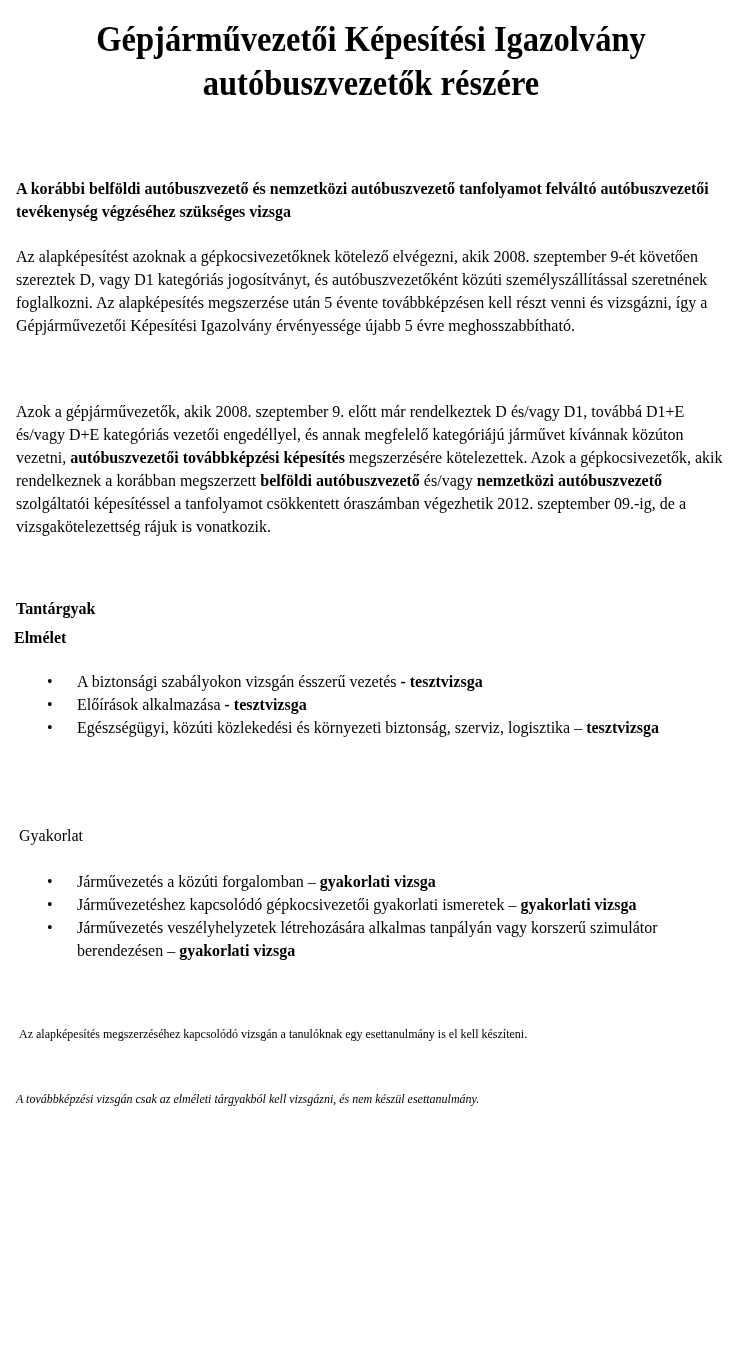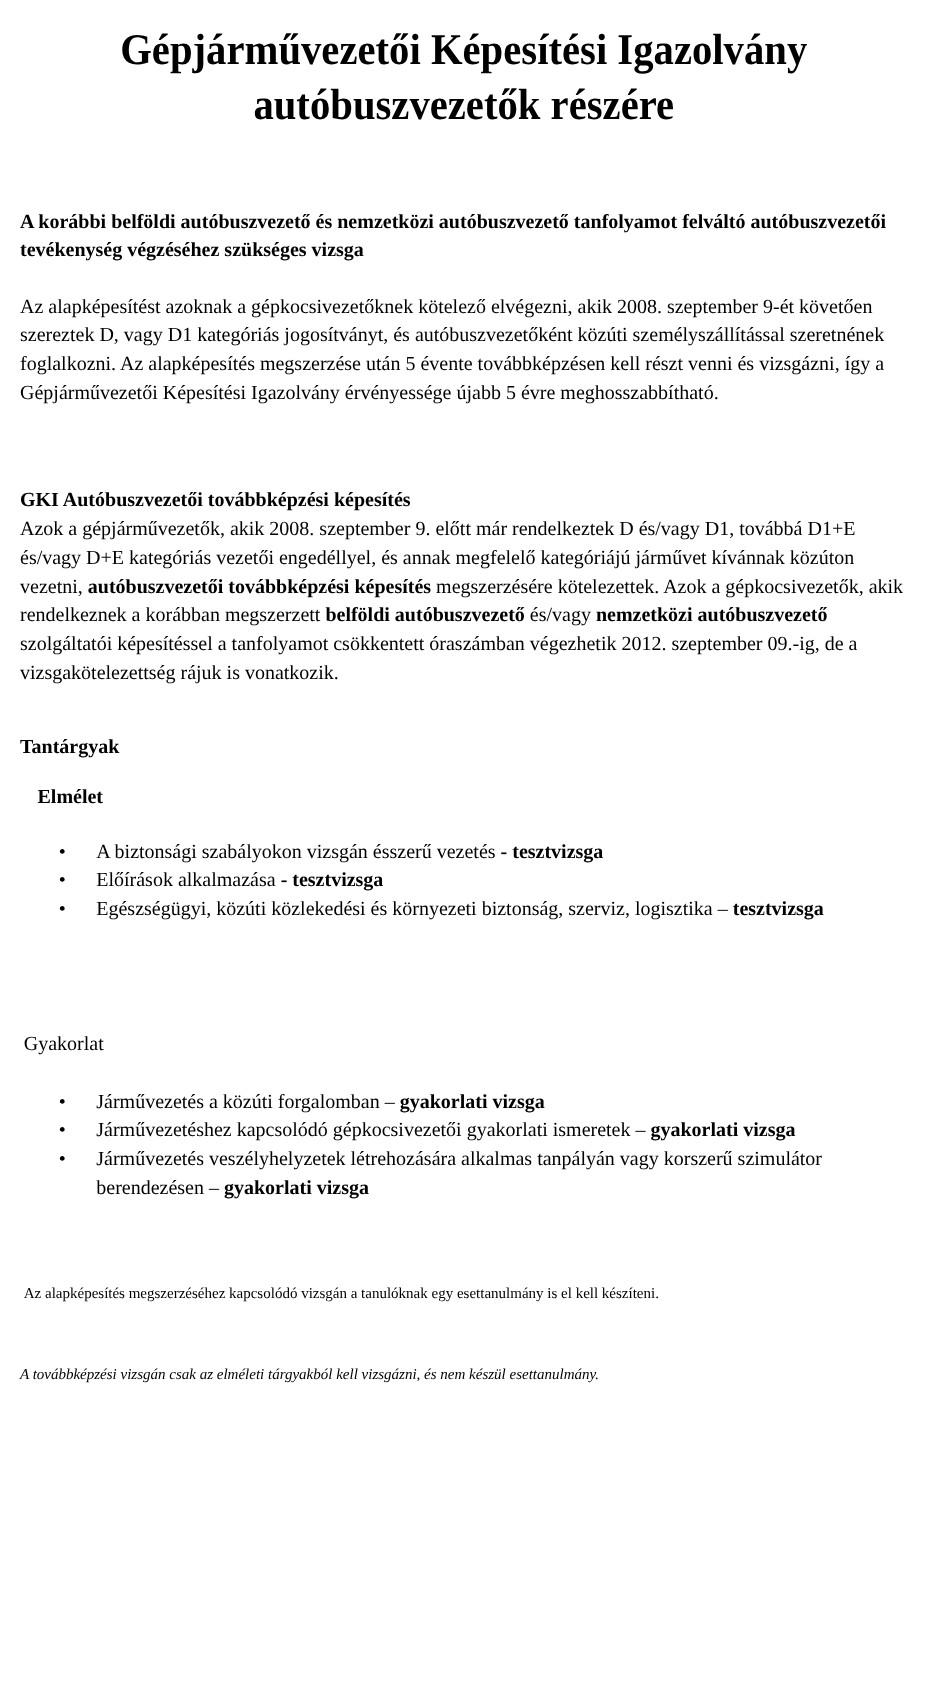--- a/index.html
+++ b/index.html
@@ -8,28 +8,28 @@
       font-family: "Liberation Serif", "DejaVu Serif", serif;
       color: #000000;
     }
     .title {
       position: absolute; left: 0; top: 18px; width: 742px;
       text-align: center; font-weight: bold;
       font-size: 35px; line-height: 44px; letter-spacing: 0px;
       transform: scaleX(0.93); transform-origin: center top;
     }
     .title span { display: block; }
-    .block { position: absolute; left: 16px; width: 712px; font-size: 16px; line-height: 23px; }
+    .block { position: absolute; left: 16px; width: 712px; font-size: 16px; line-height: 23px; margin-top: 11px; }
     .block p { margin: 0; }
     b, .b { font-weight: bold; }
     .intro { top: 166px; }
     .alap { top: 234px; }
     .tovabb { top: 389px; }
     .tantargy { top: 586px; }
-    .elmelet-h { position: absolute; left: 30px; top: 626px; font-size: 16px; font-weight: bold; line-height: 23px; }
+    .elmelet-h { position: absolute; left: 14px; top: 626px; font-size: 16px; font-weight: bold; line-height: 23px; }
     .gyak-h { position: absolute; left: 19px; top: 824px; font-size: 16px; font-weight: normal; line-height: 23px; }
     ul.list { position: absolute; left: 0; width: 712px; margin: 0; padding: 0; list-style: none; font-size: 16px; line-height: 23px; }
     ul.list li { position: relative; padding-left: 77px; padding-right: 30px; }
     ul.list li .bullet { position: absolute; left: 47px; top: 0; font-size: 16px; }
     .elm-list { top: 670px; }
     .gyak-list { top: 870px; }
     .note1 { position: absolute; left: 19px; top: 1023px; width: 712px; font-size: 12px; line-height: 23px; }
     .note2 { position: absolute; left: 16px; top: 1088px; width: 712px; font-size: 12px; line-height: 23px; font-style: italic; }
   </style>
 </head>
@@ -42,21 +42,20 @@
 
 <div class="block intro">
   <p class="b">A korábbi belföldi autóbuszvezető és nemzetközi autóbuszvezető tanfolyamot felváltó autóbuszvezetői tevékenység végzéséhez szükséges vizsga</p>
 </div>
 
 <div class="block alap">
   <p>Az alapképesítést azoknak a gépkocsivezetőknek kötelező elvégezni, akik 2008. szeptember 9-ét követően szereztek D, vagy D1 kategóriás jogosítványt, és autóbuszvezetőként közúti személyszállítással szeretnének foglalkozni. Az alapképesítés megszerzése után 5 évente továbbképzésen kell részt venni és vizsgázni, így a Gépjárművezetői Képesítési Igazolvány érvényessége újabb 5 évre meghosszabbítható.</p>
 </div>
 
 <div class="block tovabb">
-  <p class="b">GKI Autóbuszvezetői továbbképzési képesítés</p>
   <p><span>Azok a gépjárművezetők, akik 2008. szeptember 9. előtt már rendelkeztek D és/vagy D1, továbbá D1+E és/vagy D+E kategóriás vezetői engedéllyel, és annak megfelelő kategóriájú járművet kívánnak közúton vezetni, </span><b>autóbuszvezetői továbbképzési képesítés</b><span> megszerzésére kötelezettek. Azok a gépkocsivezetők, akik rendelkeznek a korábban megszerzett </span><b>belföldi autóbuszvezető</b><span> és/vagy </span><b>nemzetközi autóbuszvezető</b><span> szolgáltatói képesítéssel a tanfolyamot csökkentett óraszámban végezhetik 2012. szeptember 09.-ig, de a vizsgakötelezettség rájuk is vonatkozik.</span></p>
 </div>
 
 <div class="block tantargy">
   <p class="b">Tantárgyak</p>
 </div>
 
 <div class="elmelet-h">Elmélet</div>
 <ul class="list elm-list">
   <li><span class="bullet">•</span><span>A biztonsági szabályokon vizsgán ésszerű vezetés </span><b>- </b><b>tesztvizsga</b></li>

